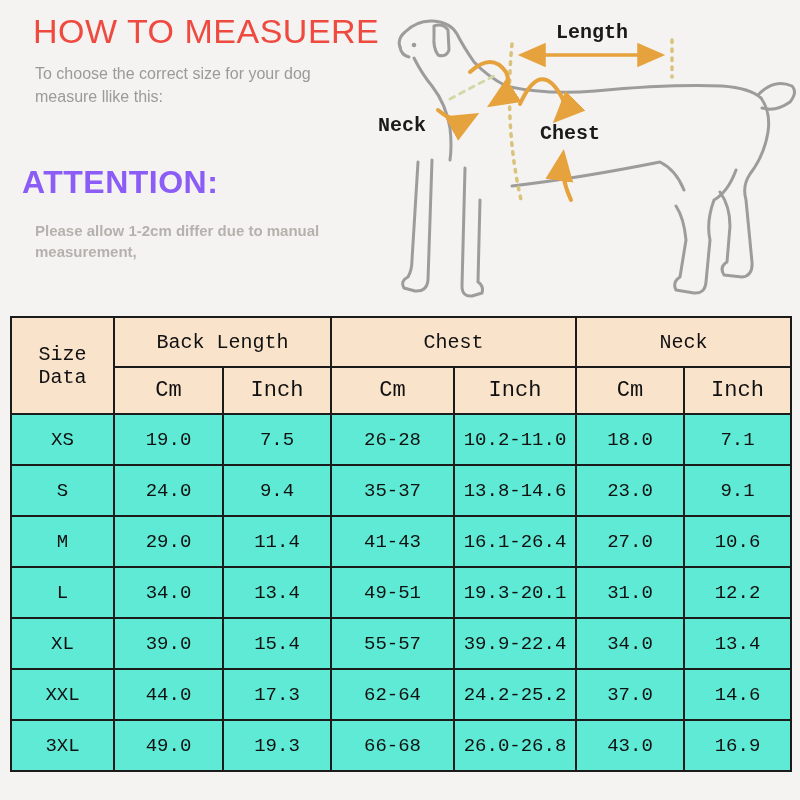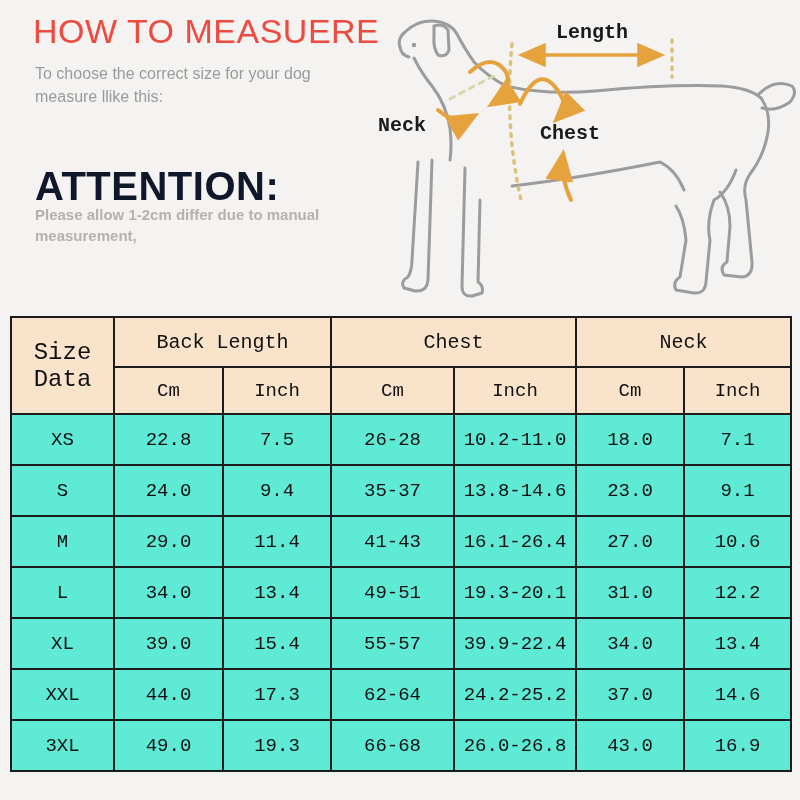--- a/index.html
+++ b/index.html
@@ -12,25 +12,25 @@
   .intro-title{
     position:absolute;left:33px;top:12px;
     font-size:34px;font-weight:normal;letter-spacing:0.5px;
     color:#ee4a40;
   }
   .intro-sub{
     position:absolute;left:35px;top:62px;width:300px;
     font-size:16px;line-height:23px;color:#9a9a9a;
   }
   .attention-head{
-    position:absolute;left:35px;top:164px;
-    font-size:40px;font-weight:bold;color:#0f172a;letter-spacing:0.5px;
+    position:absolute;left:22px;top:164px;
+    font-size:32px;font-weight:bold;color:#8b5cf6;letter-spacing:0.5px;
   }
   .attention-body{
-    position:absolute;left:35px;top:204px;width:360px;
+    position:absolute;left:35px;top:220px;width:360px;
     font-size:15px;font-weight:bold;color:#b5b2ae;line-height:21px;
   }
   
   .diagram{position:absolute;left:370px;top:0;width:430px;height:310px;}
   .diagram text{
     font-family:"Liberation Mono",monospace;
     font-weight:bold;font-size:20px;fill:#1a1a1a;
   }
   
   .size-table{
@@ -38,24 +38,24 @@
     border-collapse:collapse;table-layout:fixed;
     font-family:"Liberation Mono",monospace;
     color:#111;
   }
   .size-table td,.size-table th{
     border:2px solid #1b1b1b;text-align:center;vertical-align:middle;
     background:#5eead4;font-weight:normal;padding:0;
   }
   .size-table thead td,.size-table thead th{background:#f9e3cb;}
   .row-group{height:50px;font-size:20px;}
-  .row-units{height:47px;font-size:19px;}
+  .row-units{height:47px;font-size:22px;}
   .row-data{height:51px;font-size:19px;}
   .corner-cell{
-    font-size:24px;
+    font-size:20px;
     background-image:linear-gradient(to bottom right,
       rgba(0,0,0,0) calc(50% - 1px),
       #1b1b1b calc(50% - 1px),
       #1b1b1b calc(50% + 1px),
       rgba(0,0,0,0) calc(50% + 1px));
   }
 </style>
 </head>
 <body>
 
@@ -144,21 +144,21 @@
       <th>Inch</th>
       <th>Cm</th>
       <th>Inch</th>
       <th>Cm</th>
       <th>Inch</th>
     </tr>
   </thead>
   <tbody>
     <tr class="row-data">
       <td>XS</td>
-      <td>22.8</td>
+      <td>19.0</td>
       <td>7.5</td>
       <td>26-28</td>
       <td>10.2-11.0</td>
       <td>18.0</td>
       <td>7.1</td>
     </tr>
     <tr class="row-data">
       <td>S</td>
       <td>24.0</td>
       <td>9.4</td>

